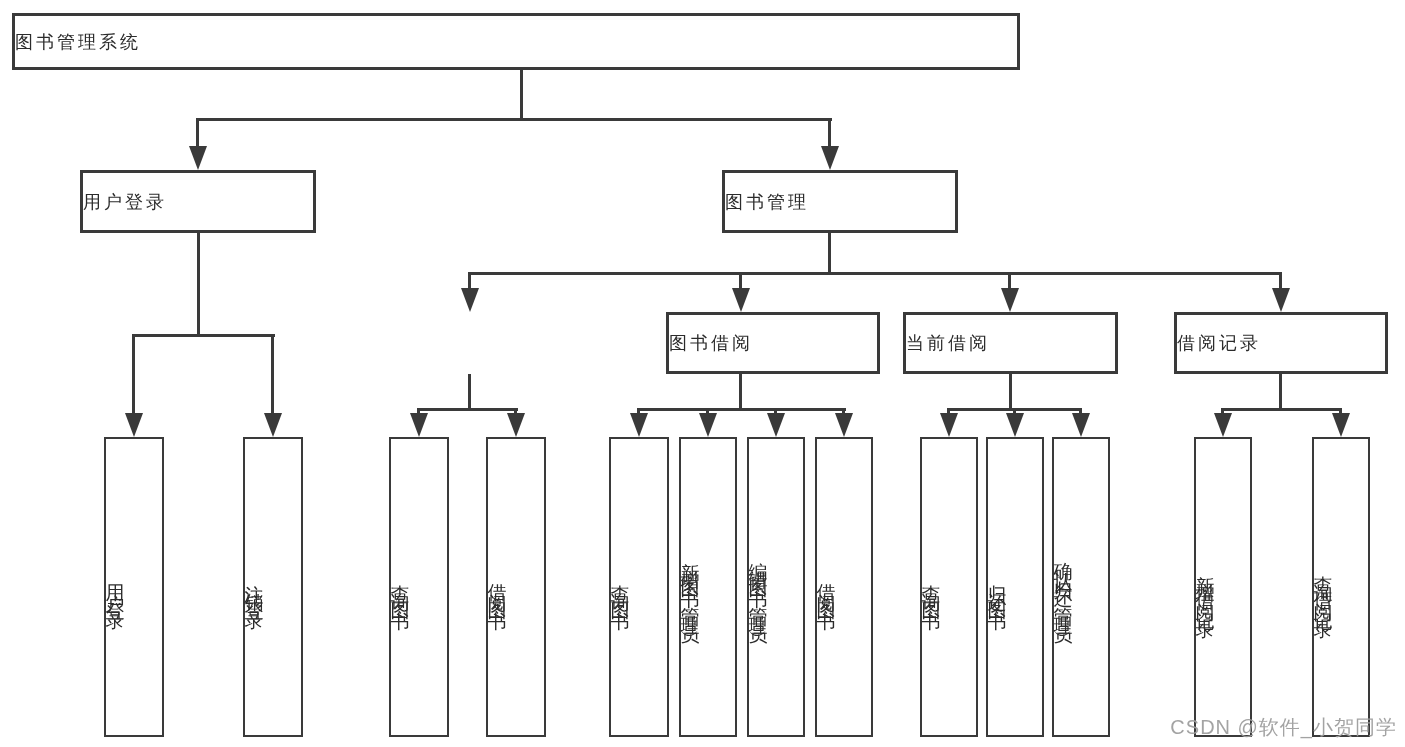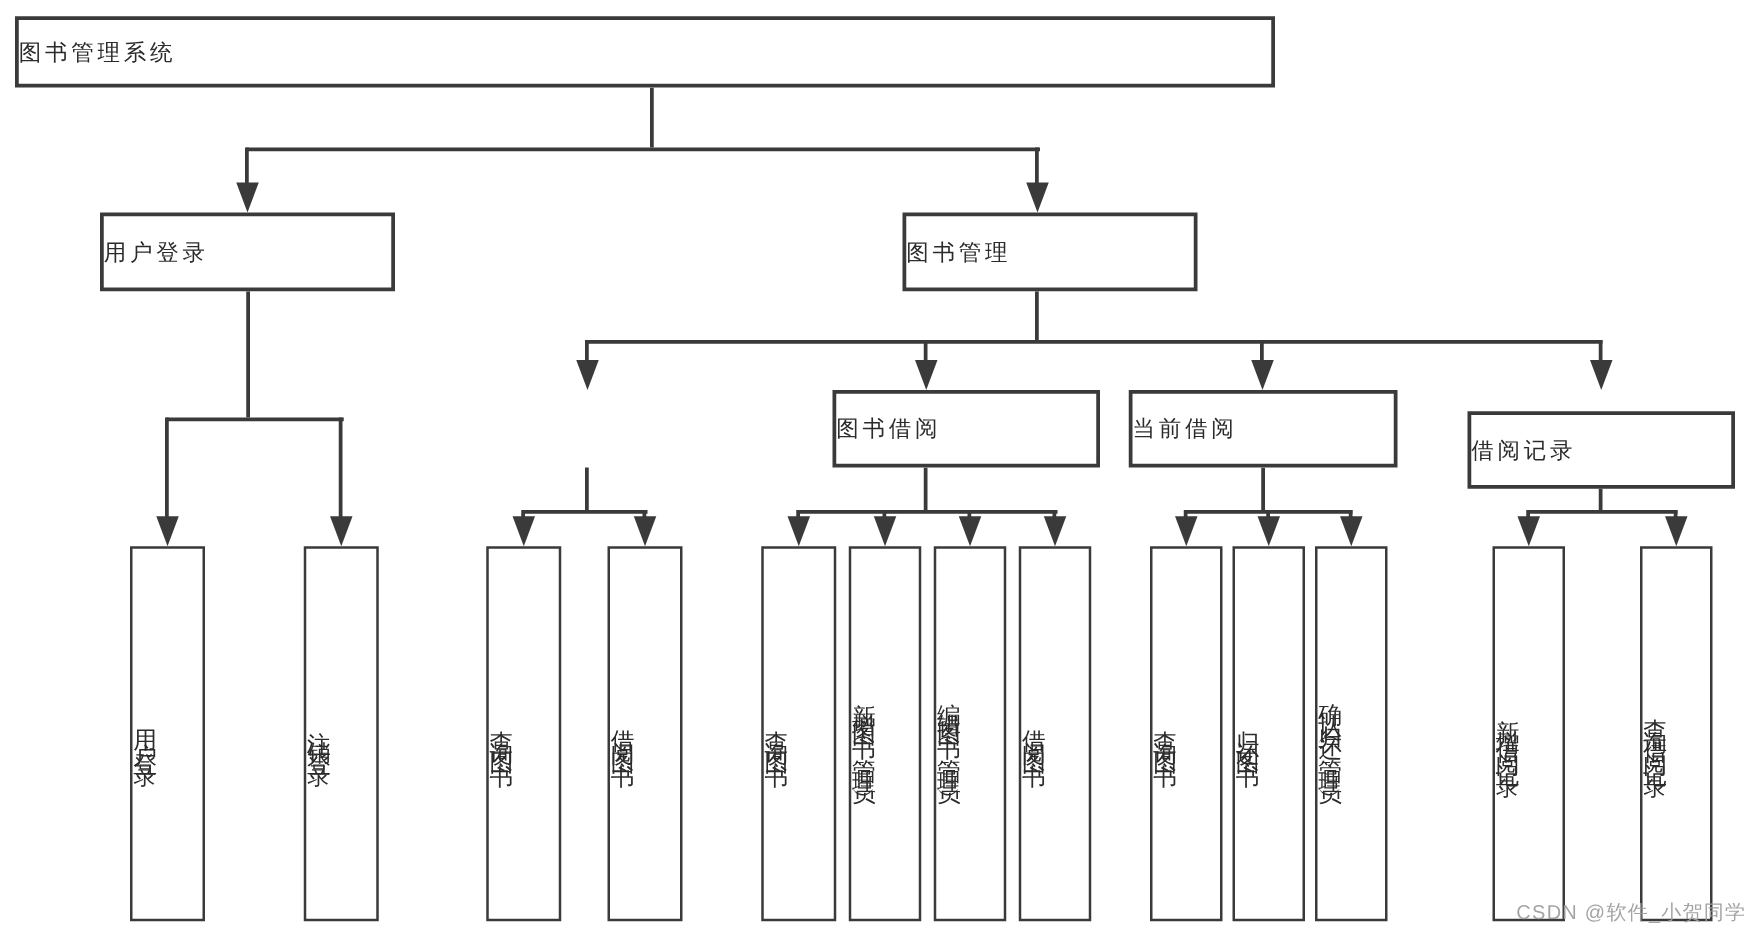--- a/index.html
+++ b/index.html
@@ -78,21 +78,21 @@
     height: 0;
     border-left: 9px solid transparent;
     border-right: 9px solid transparent;
     border-top: 24px solid #3a3a3a;
   }
   
   .watermark {
     position: absolute;
     right: 8px;
     bottom: 6px;
-    font-size: 16px;
+    font-size: 20px;
     letter-spacing: 1px;
     color: rgba(158, 158, 158, 0.95);
     z-index: 3;
     white-space: nowrap;
   }
 </style>
 </head>
 <body>
 
 <div class="stage">
@@ -124,21 +124,21 @@
   <div class="arrow" style="left:732px; top:272px; height:40px;"></div>
   <div class="arrow" style="left:1001px; top:272px; height:40px;"></div>
   <div class="arrow" style="left:1272px; top:272px; height:40px;"></div>
 
   <div class="box" style="left:666px; top:312px; width:214px; height:62px;">
     <span>图书借阅</span>
   </div>
   <div class="box" style="left:903px; top:312px; width:215px; height:62px;">
     <span>当前借阅</span>
   </div>
-  <div class="box" style="left:1174px; top:312px; width:214px; height:62px;margin-top:17px;">
+  <div class="box" style="left:1174px; top:312px; width:214px; height:62px;">
     <span>借阅记录</span>
   </div>
 
   <div class="vline" style="left:468px; top:374px; height:34px;"></div>
   <div class="hline" style="left:418px; top:408px; width:100px;"></div>
   <div class="arrow" style="left:410px; top:408px; height:29px;"></div>
   <div class="arrow" style="left:507px; top:408px; height:29px;"></div>
 
   <div class="vline" style="left:739px; top:374px; height:34px;"></div>
   <div class="hline" style="left:638px; top:408px; width:208px;"></div>

